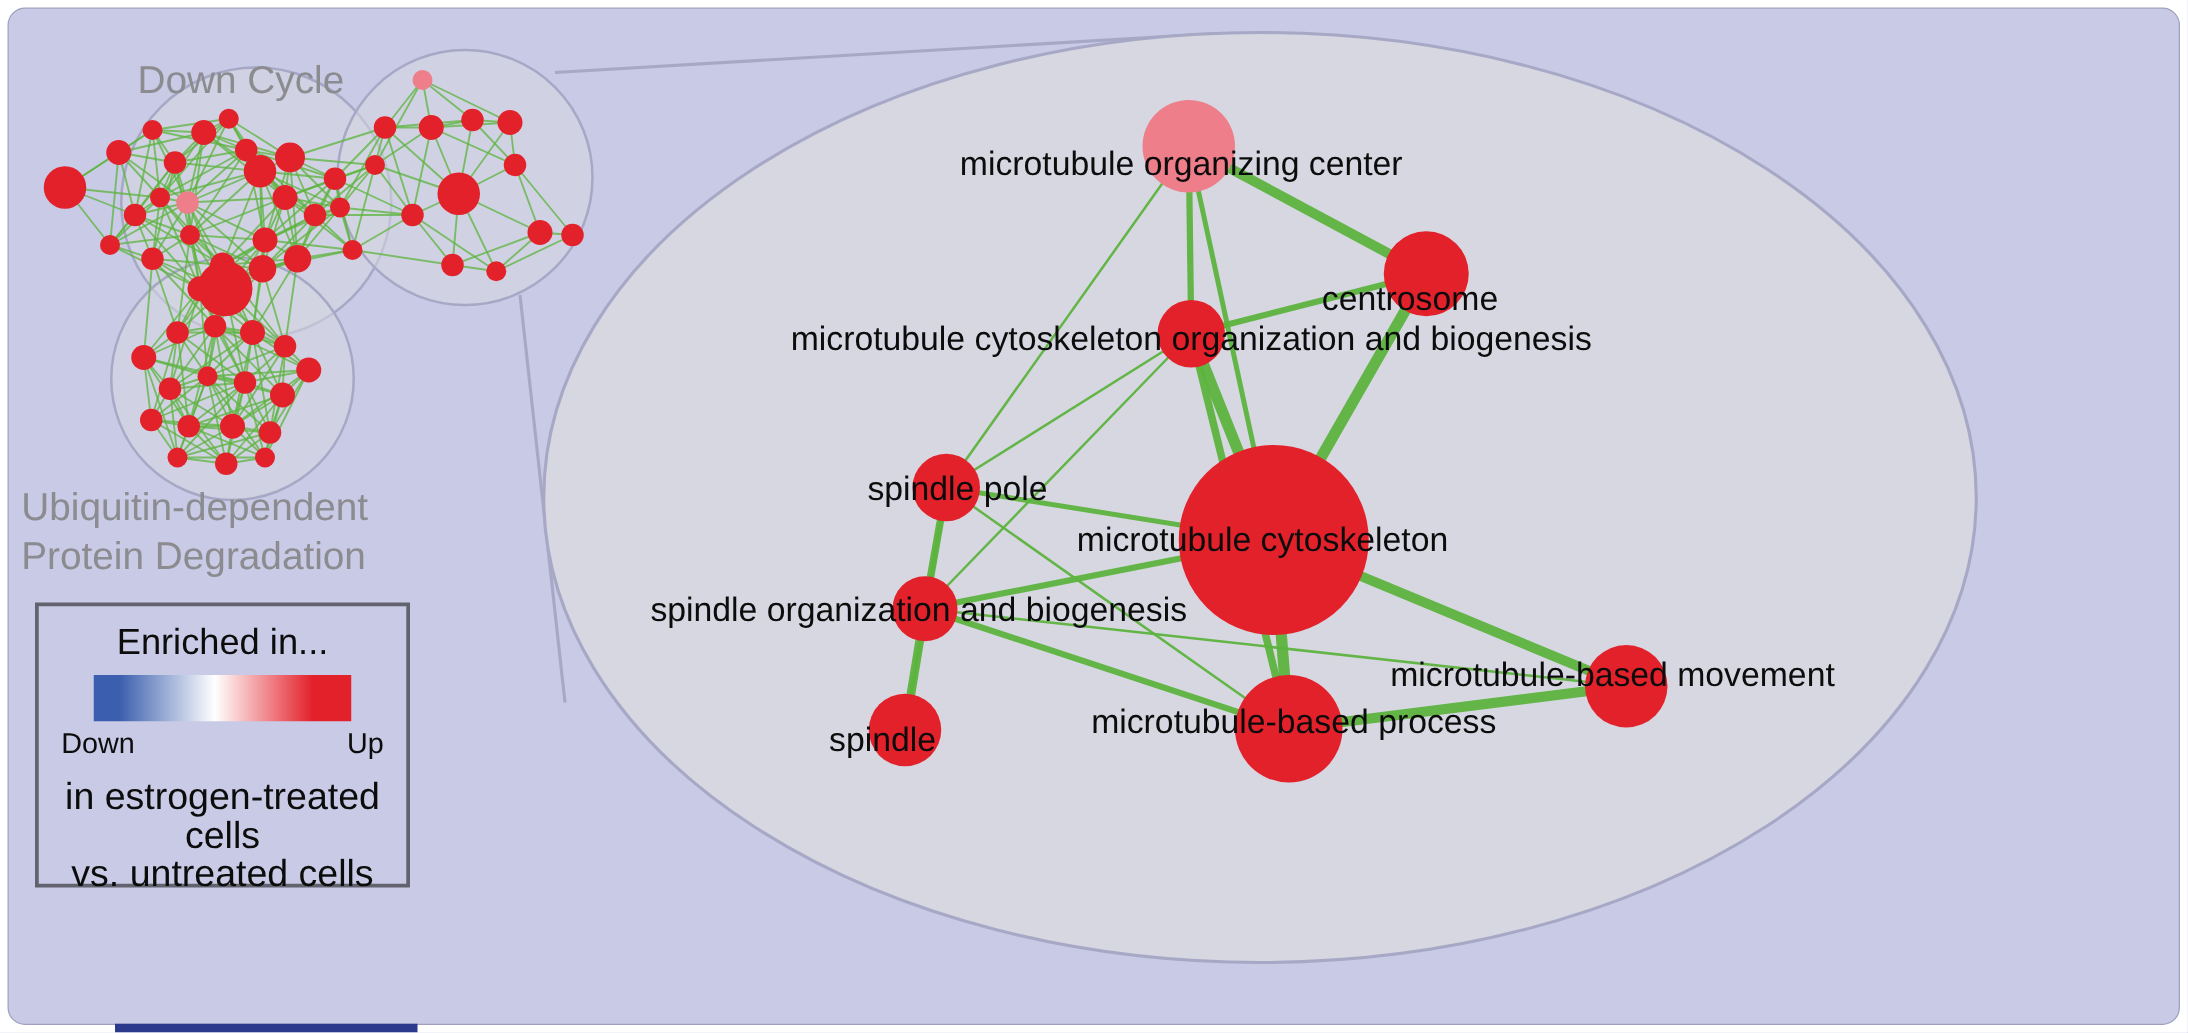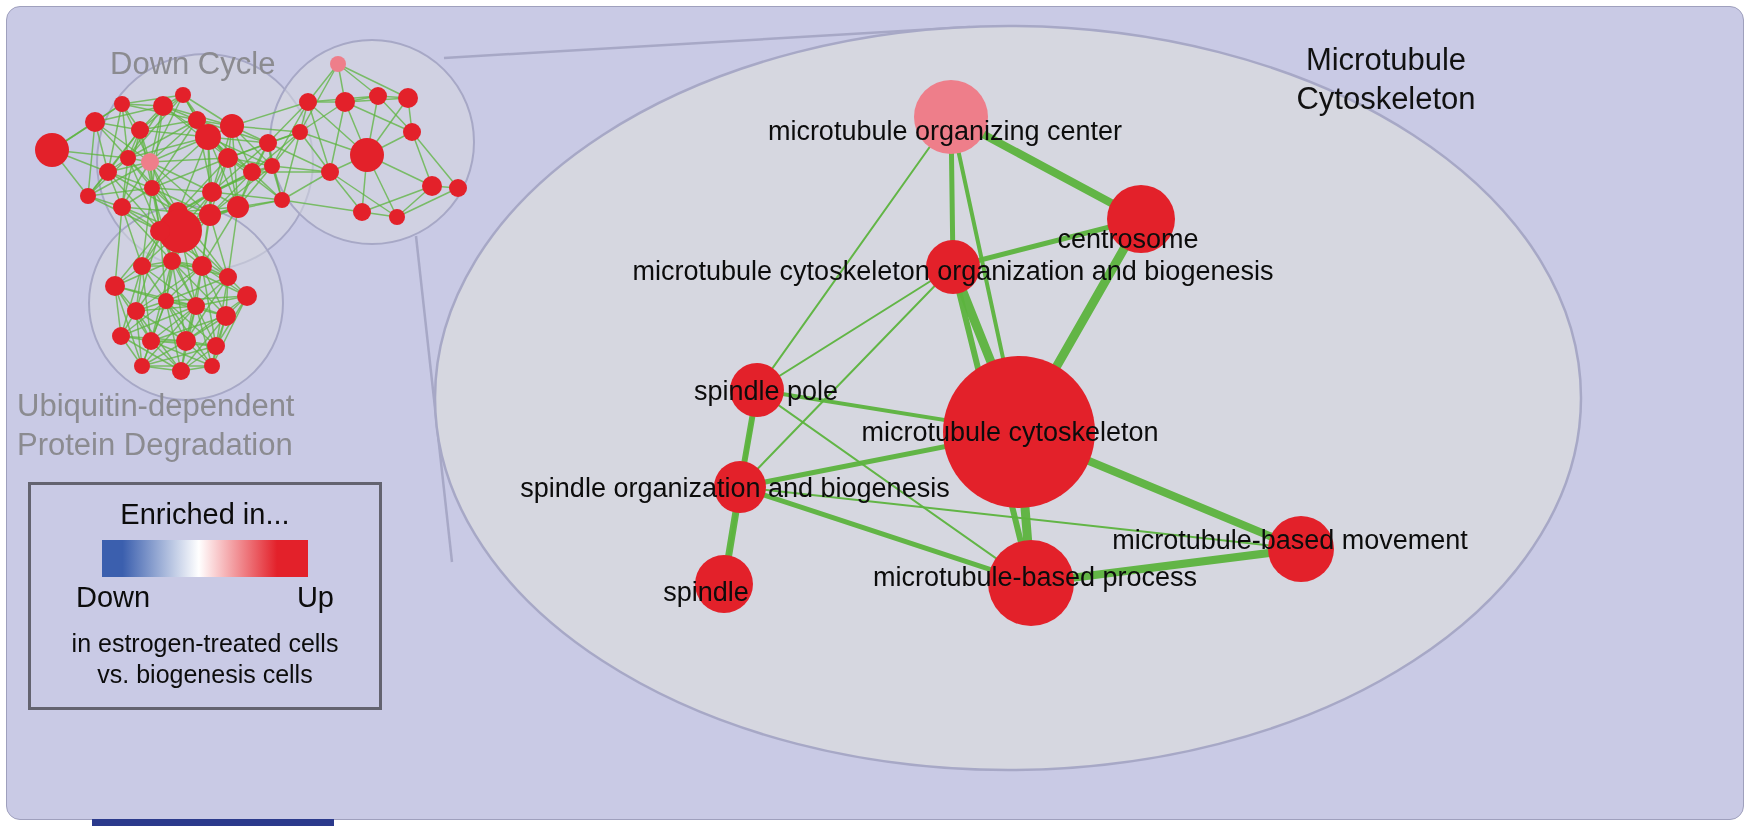--- a/index.html
+++ b/index.html
@@ -6,26 +6,26 @@
   html,body{width:1750px;height:826px;overflow:hidden;background:#ffffff;
     font-family:"Liberation Sans",sans-serif;}
   .stage{position:relative;width:1750px;height:826px}
   .board{position:absolute;left:6px;top:6px;width:1738px;height:814px;
     background:var(--background,#c9cae5);border:1px solid #9fa0bd;border-radius:14px}
   svg.net{position:absolute;left:0;top:0}
   .lbl{position:absolute;font-size:31px;color:var(--label-gray,#8b8b90);white-space:nowrap}
   .lbl-cellcycle{left:110px;top:46px}
   .lbl-ubiq{left:17px;top:386px;line-height:39px}
   .lbl-mct{left:1255px;top:40px;width:262px;text-align:center;line-height:39px;color:#111}
-  .legend{position:absolute;left:28px;top:482px;width:354px;height:228px;
+  .legend{position:absolute;left:28px;top:482px;width:300px;height:228px;
     border:3px solid var(--legend-border,#63636f);text-align:center;color:#0c0c0c}
   .legend-title{margin-top:13px;font-size:29px}
   .legend-bar{width:206px;height:37px;margin:9px auto 0}
-  .legend-ends{display:flex;justify-content:space-between;width:258px;margin:4px auto 14px;font-size:29px}
-  .legend-caption{margin-top:10px;font-size:25px;line-height:31px}
+  .legend-ends{display:flex;justify-content:space-between;width:258px;margin:4px auto 14px;font-size:23px}
+  .legend-caption{margin-top:10px;font-size:30px;line-height:31px}
   .cropped-bar{position:absolute;left:92px;top:819px;width:242px;height:7px;background:#2b3a8c}
 </style>
 </head>
 <body>
 
 <div class="stage">
 
   <div class="board"></div>
 
   <svg class="net" id="network" width="1750" height="826">
@@ -451,32 +451,28 @@
       <text x="706" y="601" text-anchor="middle" font-size="27" fill="#0c0c0c">spindle</text>
     </svg>
 
   <div class="lbl lbl-cellcycle">Down Cycle</div>
 
   <div class="lbl lbl-ubiq">
     <div>Ubiquitin-dependent</div>
     <div>Protein Degradation</div>
   </div>
 
-  <div class="lbl lbl-mct">
-    <div>Microtubule</div>
-    <div>Cytoskeleton</div>
-  </div>
 
   <div class="legend">
     <div class="legend-title">Enriched in...</div>
     <div class="legend-bar" style="background: linear-gradient(90deg, rgb(59, 95, 174) 0%, rgb(59, 95, 174) 10%, rgb(255, 255, 255) 47%, rgb(227, 33, 42) 85%, rgb(227, 33, 42) 100%);"></div>
     <div class="legend-ends">
       <span>Down</span>
       <span>Up</span>
     </div>
     <div class="legend-caption">
       <div>in estrogen-treated cells</div>
-      <div>vs. biogenesis cells</div>
+      <div>vs. untreated cells</div>
     </div>
   </div>
 
   <div class="cropped-bar"></div>
 </div>
 
 </body></html>

